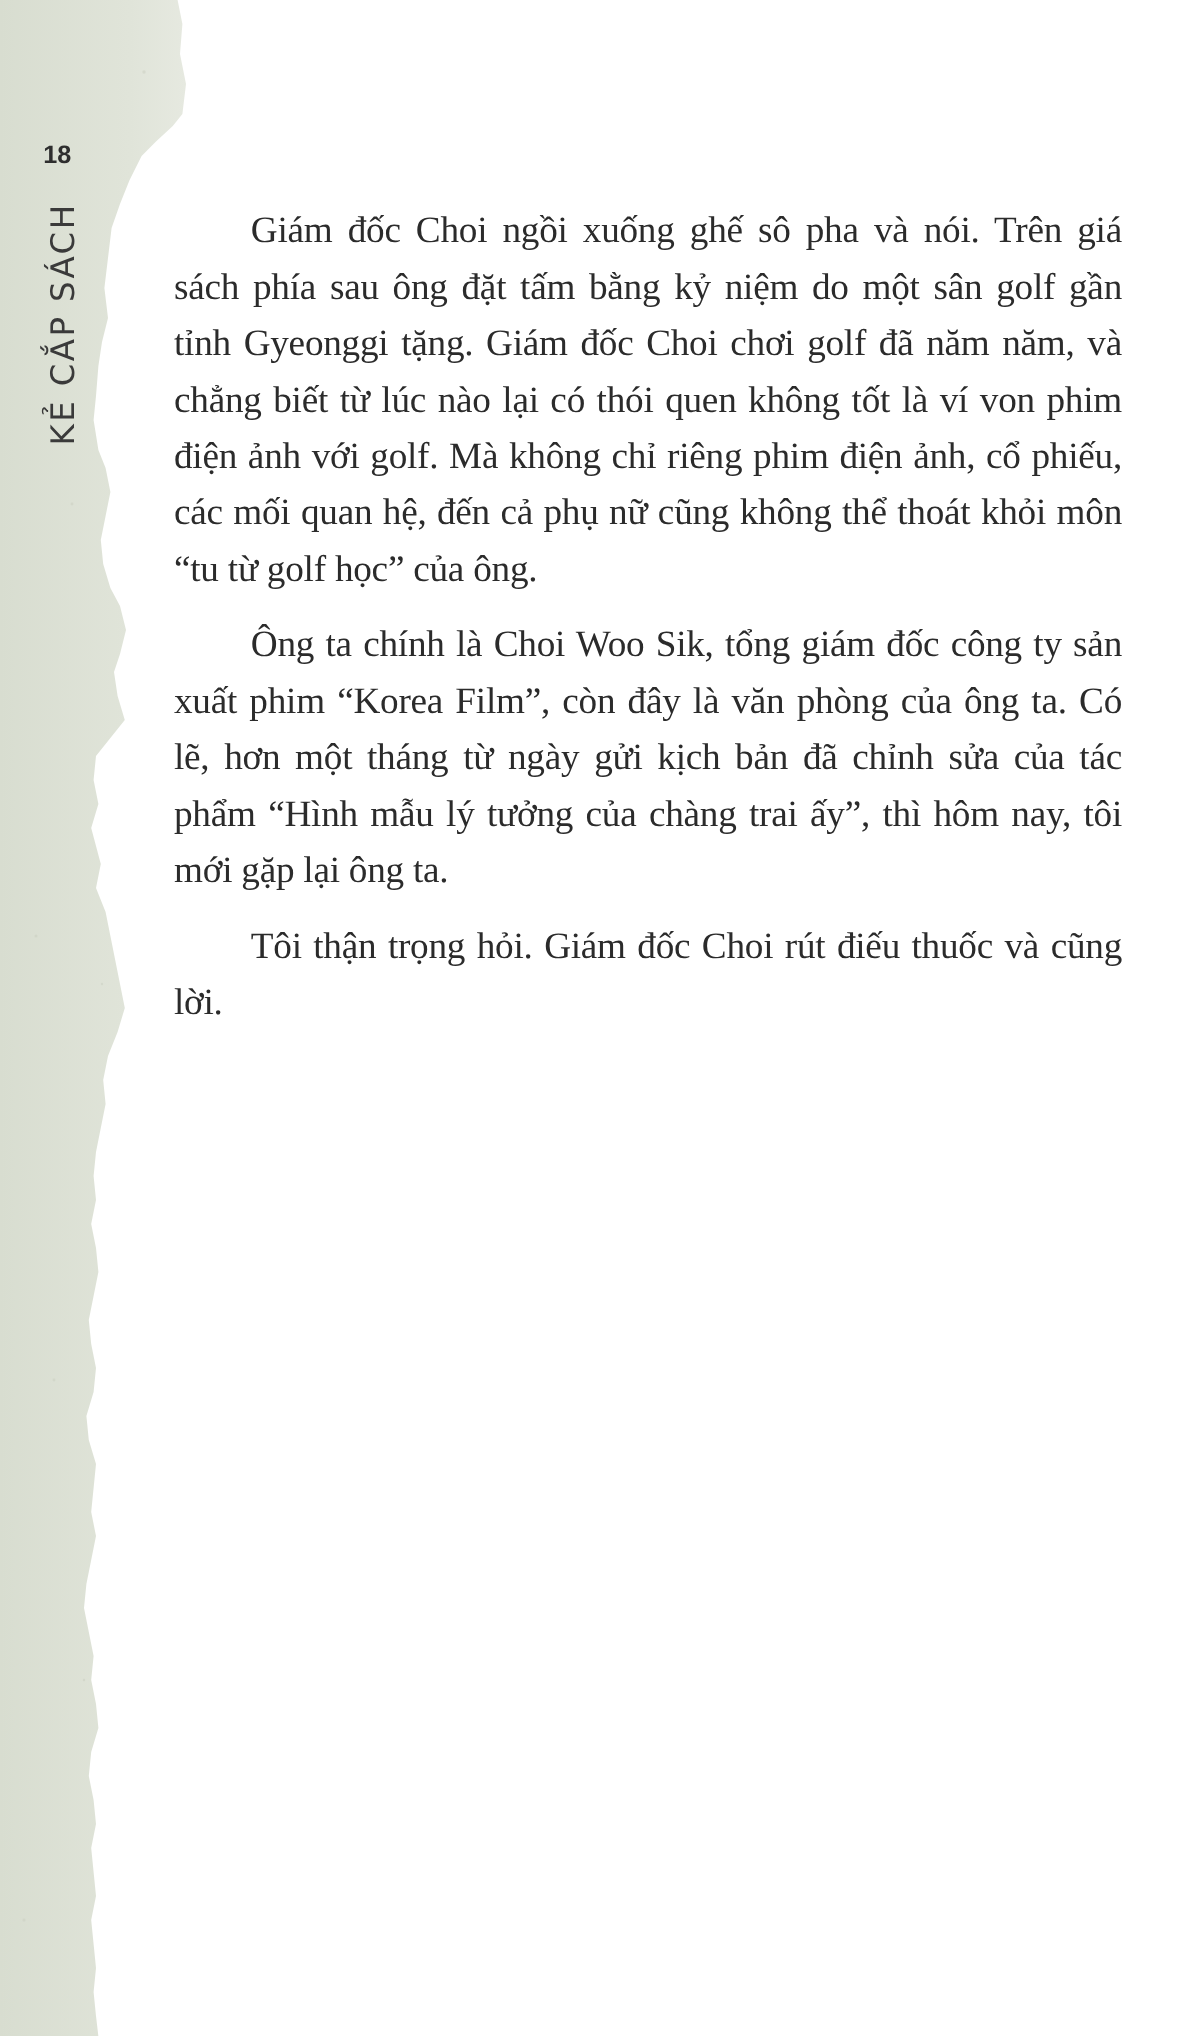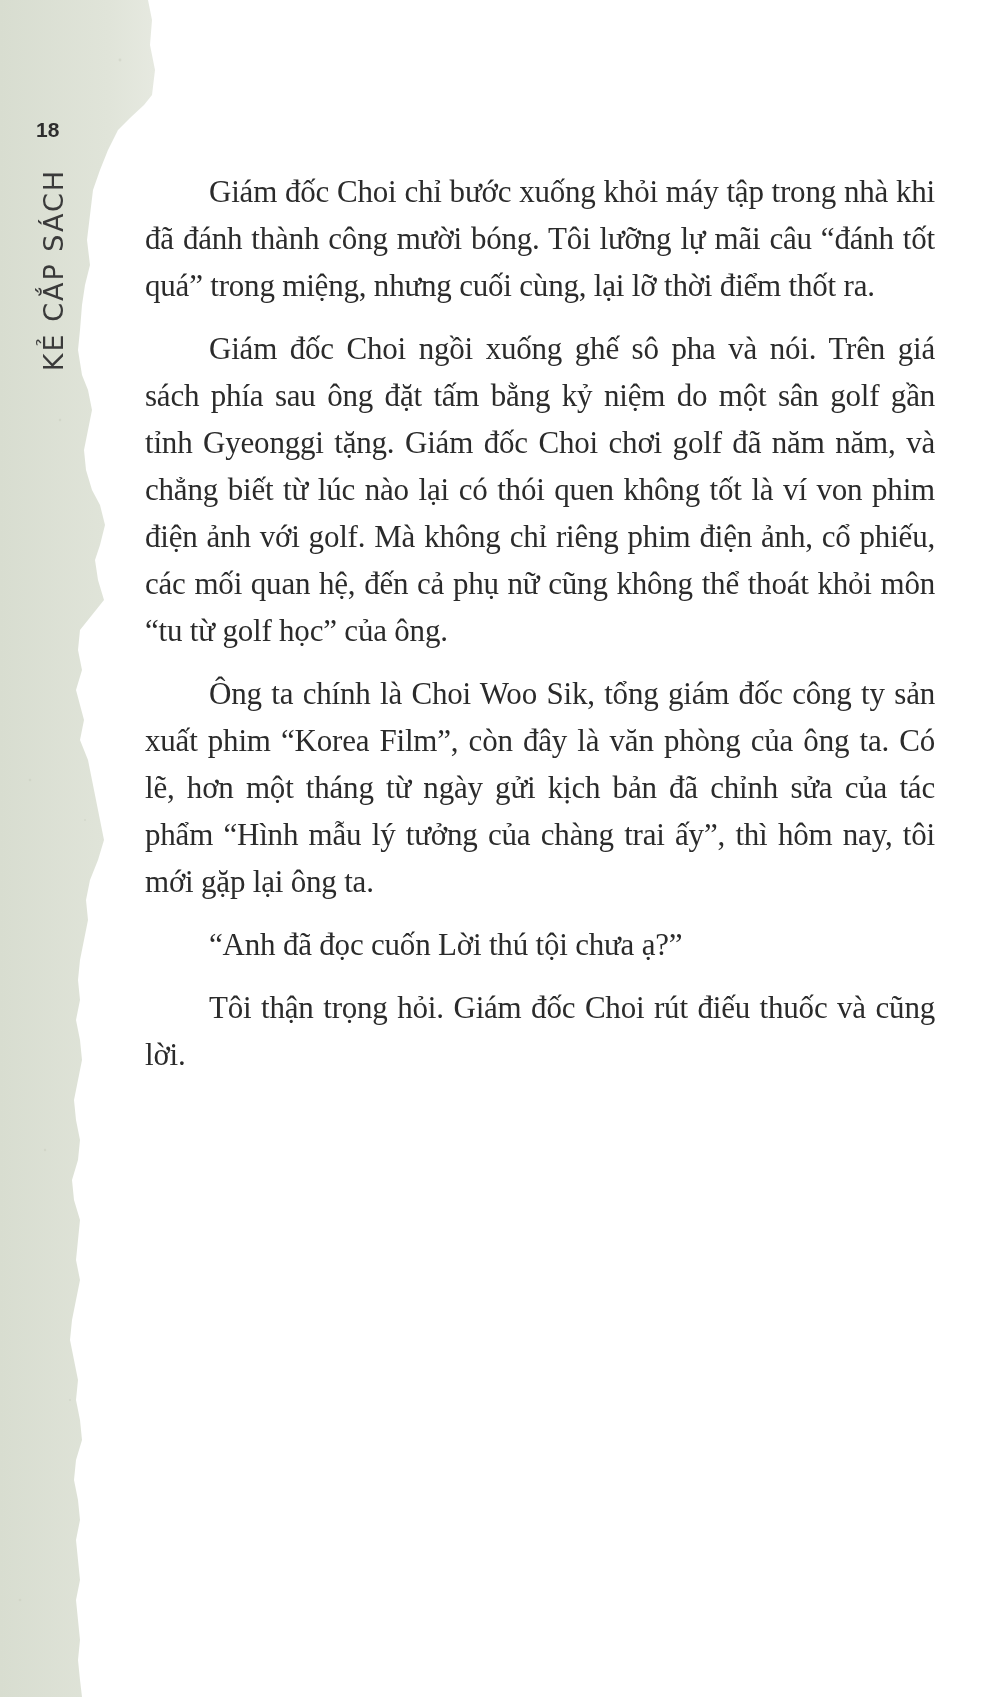--- a/index.html
+++ b/index.html
@@ -94,18 +94,16 @@
       <circle cx="70" cy="1400" r="1"></circle>
       <circle cx="20" cy="1600" r="1.3"></circle>
     </g>
   </svg>
 </div>
 
 <div class="page-number">18</div>
 <div class="running-title">KẺ CẮP SÁCH</div>
 
 <div class="text-block">
-  <p class="para">Giám đốc Choi chỉ bước xuống khỏi máy tập trong nhà khi đã đánh thành công mười bóng. Tôi lưỡng lự mãi câu “đánh tốt quá” trong miệng, nhưng cuối cùng, lại lỡ thời điểm thốt ra.</p>
   <p class="para">Giám đốc Choi ngồi xuống ghế sô pha và nói. Trên giá sách phía sau ông đặt tấm bằng kỷ niệm do một sân golf gần tỉnh Gyeonggi tặng. Giám đốc Choi chơi golf đã năm năm, và chẳng biết từ lúc nào lại có thói quen không tốt là ví von phim điện ảnh với golf. Mà không chỉ riêng phim điện ảnh, cổ phiếu, các mối quan hệ, đến cả phụ nữ cũng không thể thoát khỏi môn “tu từ golf học” của ông.</p>
   <p class="para">Ông ta chính là Choi Woo Sik, tổng giám đốc công ty sản xuất phim “Korea Film”, còn đây là văn phòng của ông ta. Có lẽ, hơn một tháng từ ngày gửi kịch bản đã chỉnh sửa của tác phẩm “Hình mẫu lý tưởng của chàng trai ấy”, thì hôm nay, tôi mới gặp lại ông ta.</p>
-  <p class="para">“Anh đã đọc cuốn Lời thú tội chưa ạ?”</p>
   <p class="para">Tôi thận trọng hỏi. Giám đốc Choi rút điếu thuốc và cũng lời.</p>
 </div>
 
 </body></html>

